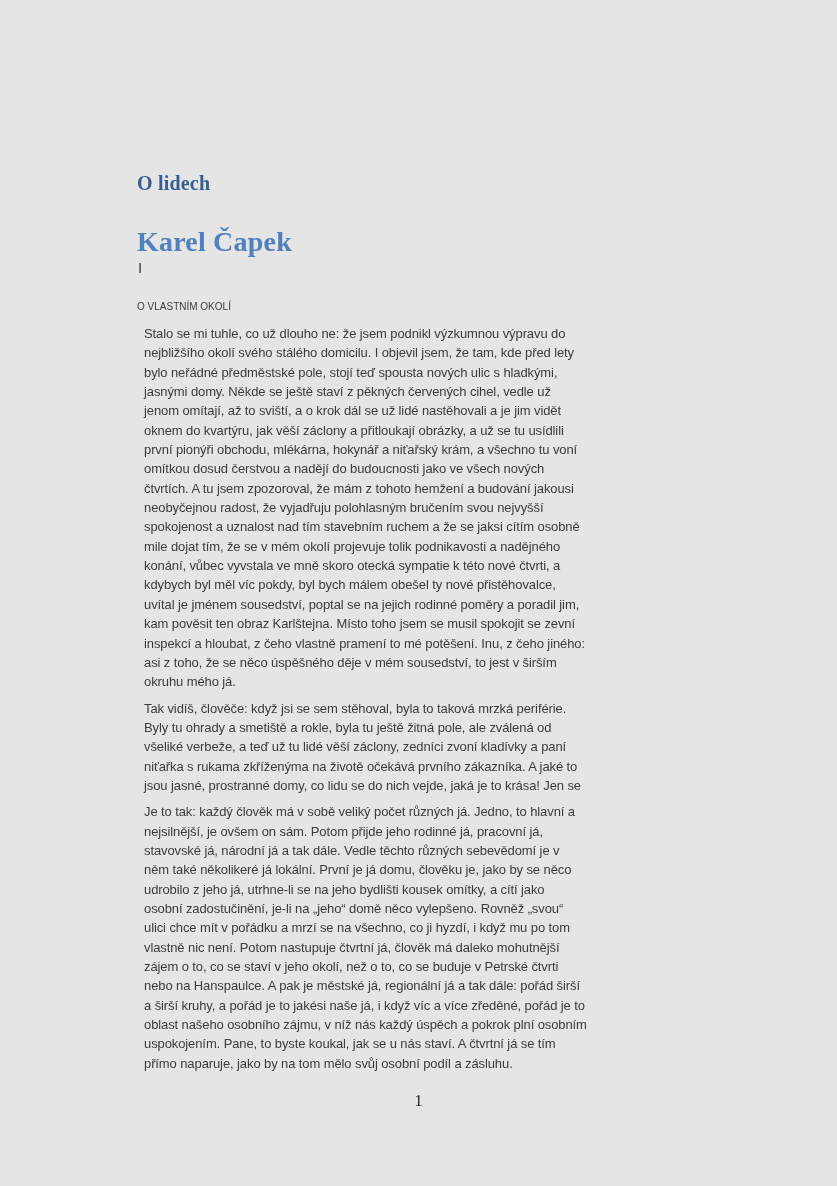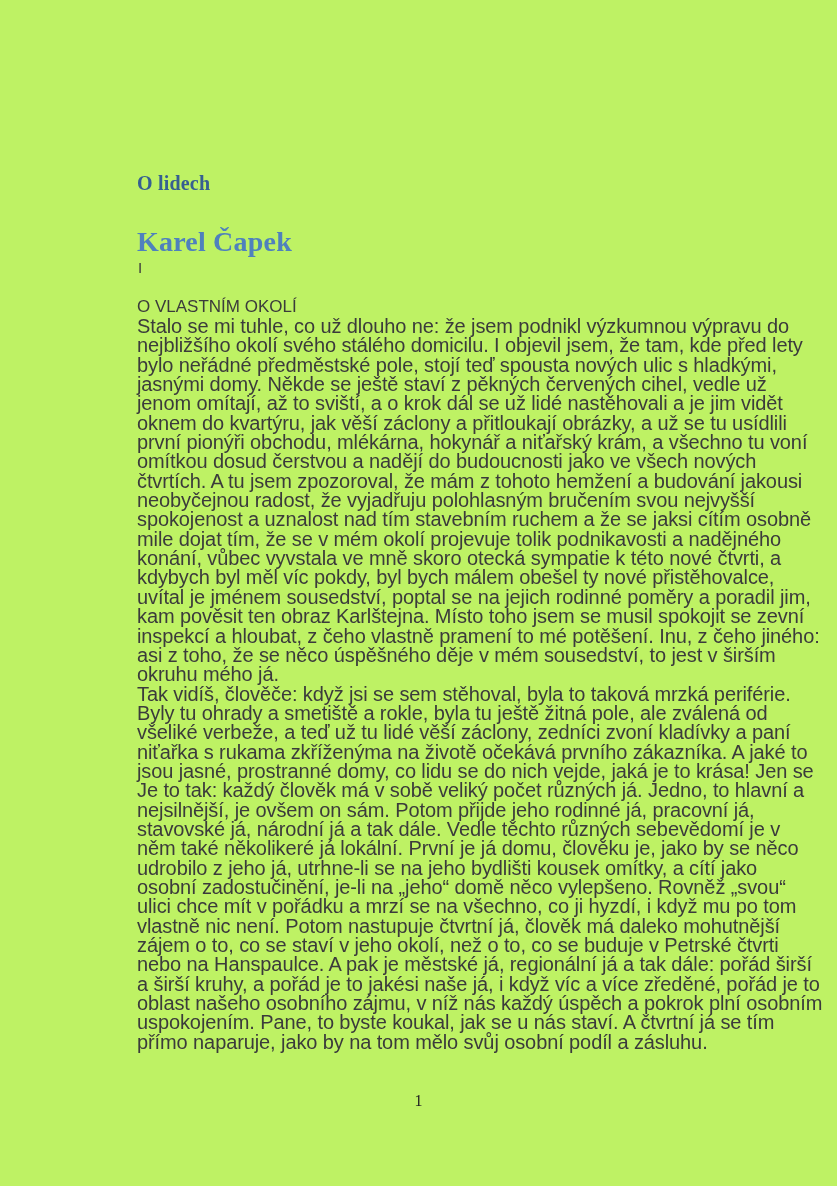--- a/index.html
+++ b/index.html
@@ -4,21 +4,21 @@
 <style>
   html, body {
     margin: 0;
     padding: 0;
     background: #ffffff;
   }
   .page {
     position: relative;
     width: 837px;
     height: 1186px;
-    background: #bef264;
+    background: #e5e5e5;
     overflow: hidden;
     font-family: "Liberation Sans", sans-serif;
   }
   .book-title {
     position: absolute;
     left: 137px;
     top: 158px;
     font-family: "Liberation Serif", serif;
     font-weight: bold;
     font-size: 20px;
@@ -42,36 +42,36 @@
     left: 138px;
     top: 258px;
     font-size: 15px;
     line-height: 19px;
     color: #3b3b3b;
   }
   .section-heading {
     position: absolute;
     left: 137px;
     top: 297px;
-    font-size: 17px;
+    font-size: 10px;
     line-height: 19px;
     color: #3b3b3b;
   }
   .body-text {
     position: absolute;
     left: 137px;
     top: 317px;
     color: #3b3b3b;
     font-size: 15px;
     line-height: 19.35px;
   }
   .body-paragraph {
-    margin: 0;
+    margin: 7px;
     white-space: pre;
-    font-size: 20px;
+    font-size: 13px;
     line-height: 19.35px;
     letter-spacing: -0.1px;
   }
   .page-number {
     position: absolute;
     left: 0;
     top: 1092px;
     width: 837px;
     text-align: center;
     font-family: "Liberation Serif", serif;

